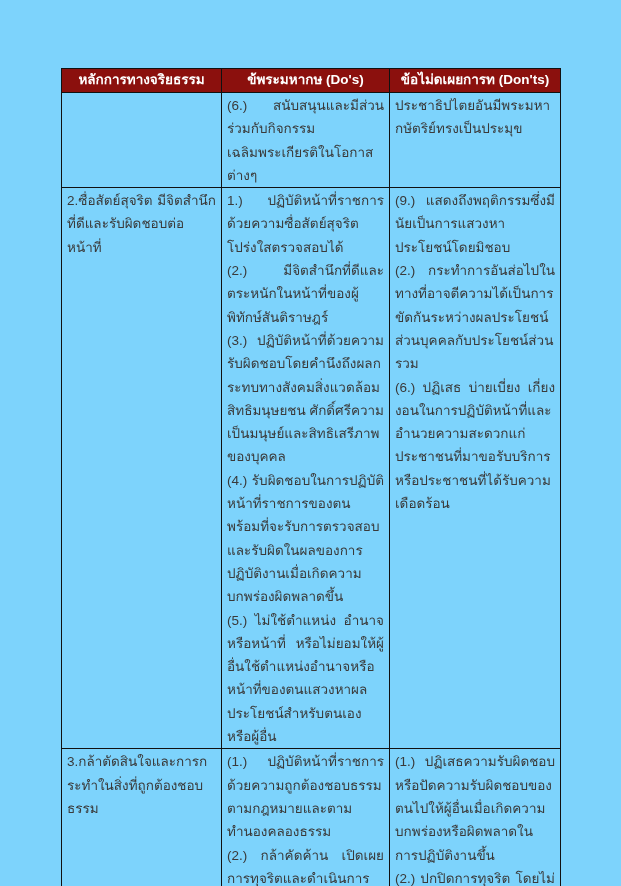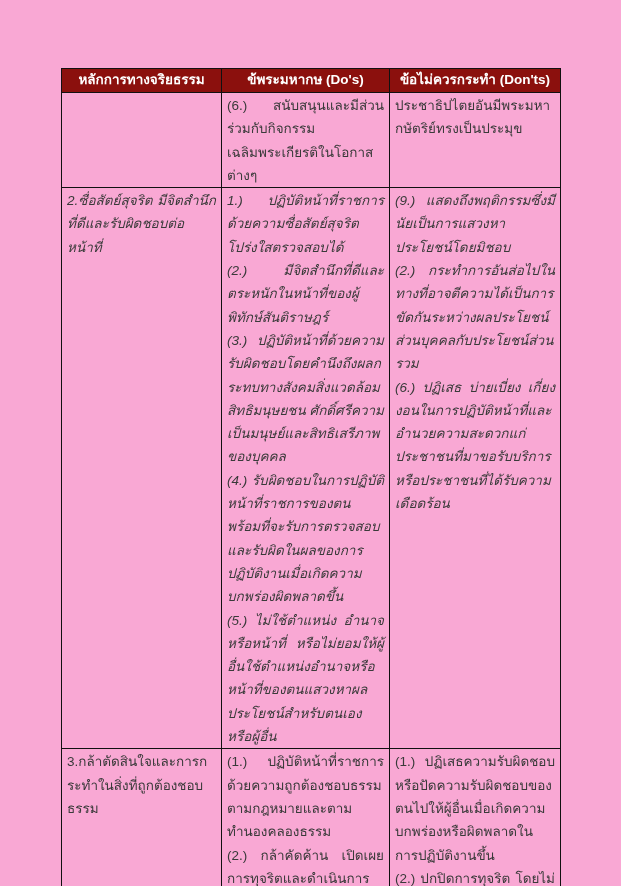--- a/index.html
+++ b/index.html
@@ -10,21 +10,21 @@
   body {
     width: 621px;
     height: 886px;
     position: relative;
     font-family: "Liberation Sans", "DejaVu Sans", sans-serif;
   }
   .page {
     position: absolute;
     left: 0; top: 0;
     width: 621px; height: 886px;
-    background: #f9a8d4;
+    background: #7dd3fc;
   }
   table.ethics-table {
     position: absolute;
     left: 61px;
     top: 68px;
     width: 499px;
     border-collapse: collapse;
     table-layout: fixed;
   }
   .ethics-table col.c0 { width: 160px; }
@@ -50,42 +50,42 @@
   .ethics-table td {
     padding: 1px 5px 0 5px;
     font-size: 13.5px;
     line-height: 23.3px;
     color: #3a3a3a;
     text-align: justify;
     text-justify: inter-character;
     overflow: hidden;
   }
   tr.r0 { height: 68px; }
-  tr.r1 { height: 469px; font-style: italic; }
+  tr.r1 { height: 469px; }
   tr.r2 { height: 226px; }
   .ethics-table td p {
     margin: 0;
     padding: 0;
   }
 </style>
 </head>
 <body>
 
 <div class="page">
   <table class="ethics-table">
     <colgroup>
       <col class="c0">
       <col class="c1">
       <col class="c2">
     </colgroup>
     <thead>
       <tr>
         <th>หลักการทางจริยธรรม</th>
         <th>ข้พระมหากษ (Do's)</th>
-        <th>ข้อไม่ควรกระทำ (Don'ts)</th>
+        <th>ข้อไม่ดเผยการท (Don'ts)</th>
       </tr>
     </thead>
     <tbody>
       <tr class="r0">
         <td>
           <p></p>
         </td>
         <td>
           <p>(6.) สนับสนุนและมีส่วนร่วมกับกิจกรรมเฉลิมพระเกียรติในโอกาสต่างๆ</p>
         </td>

